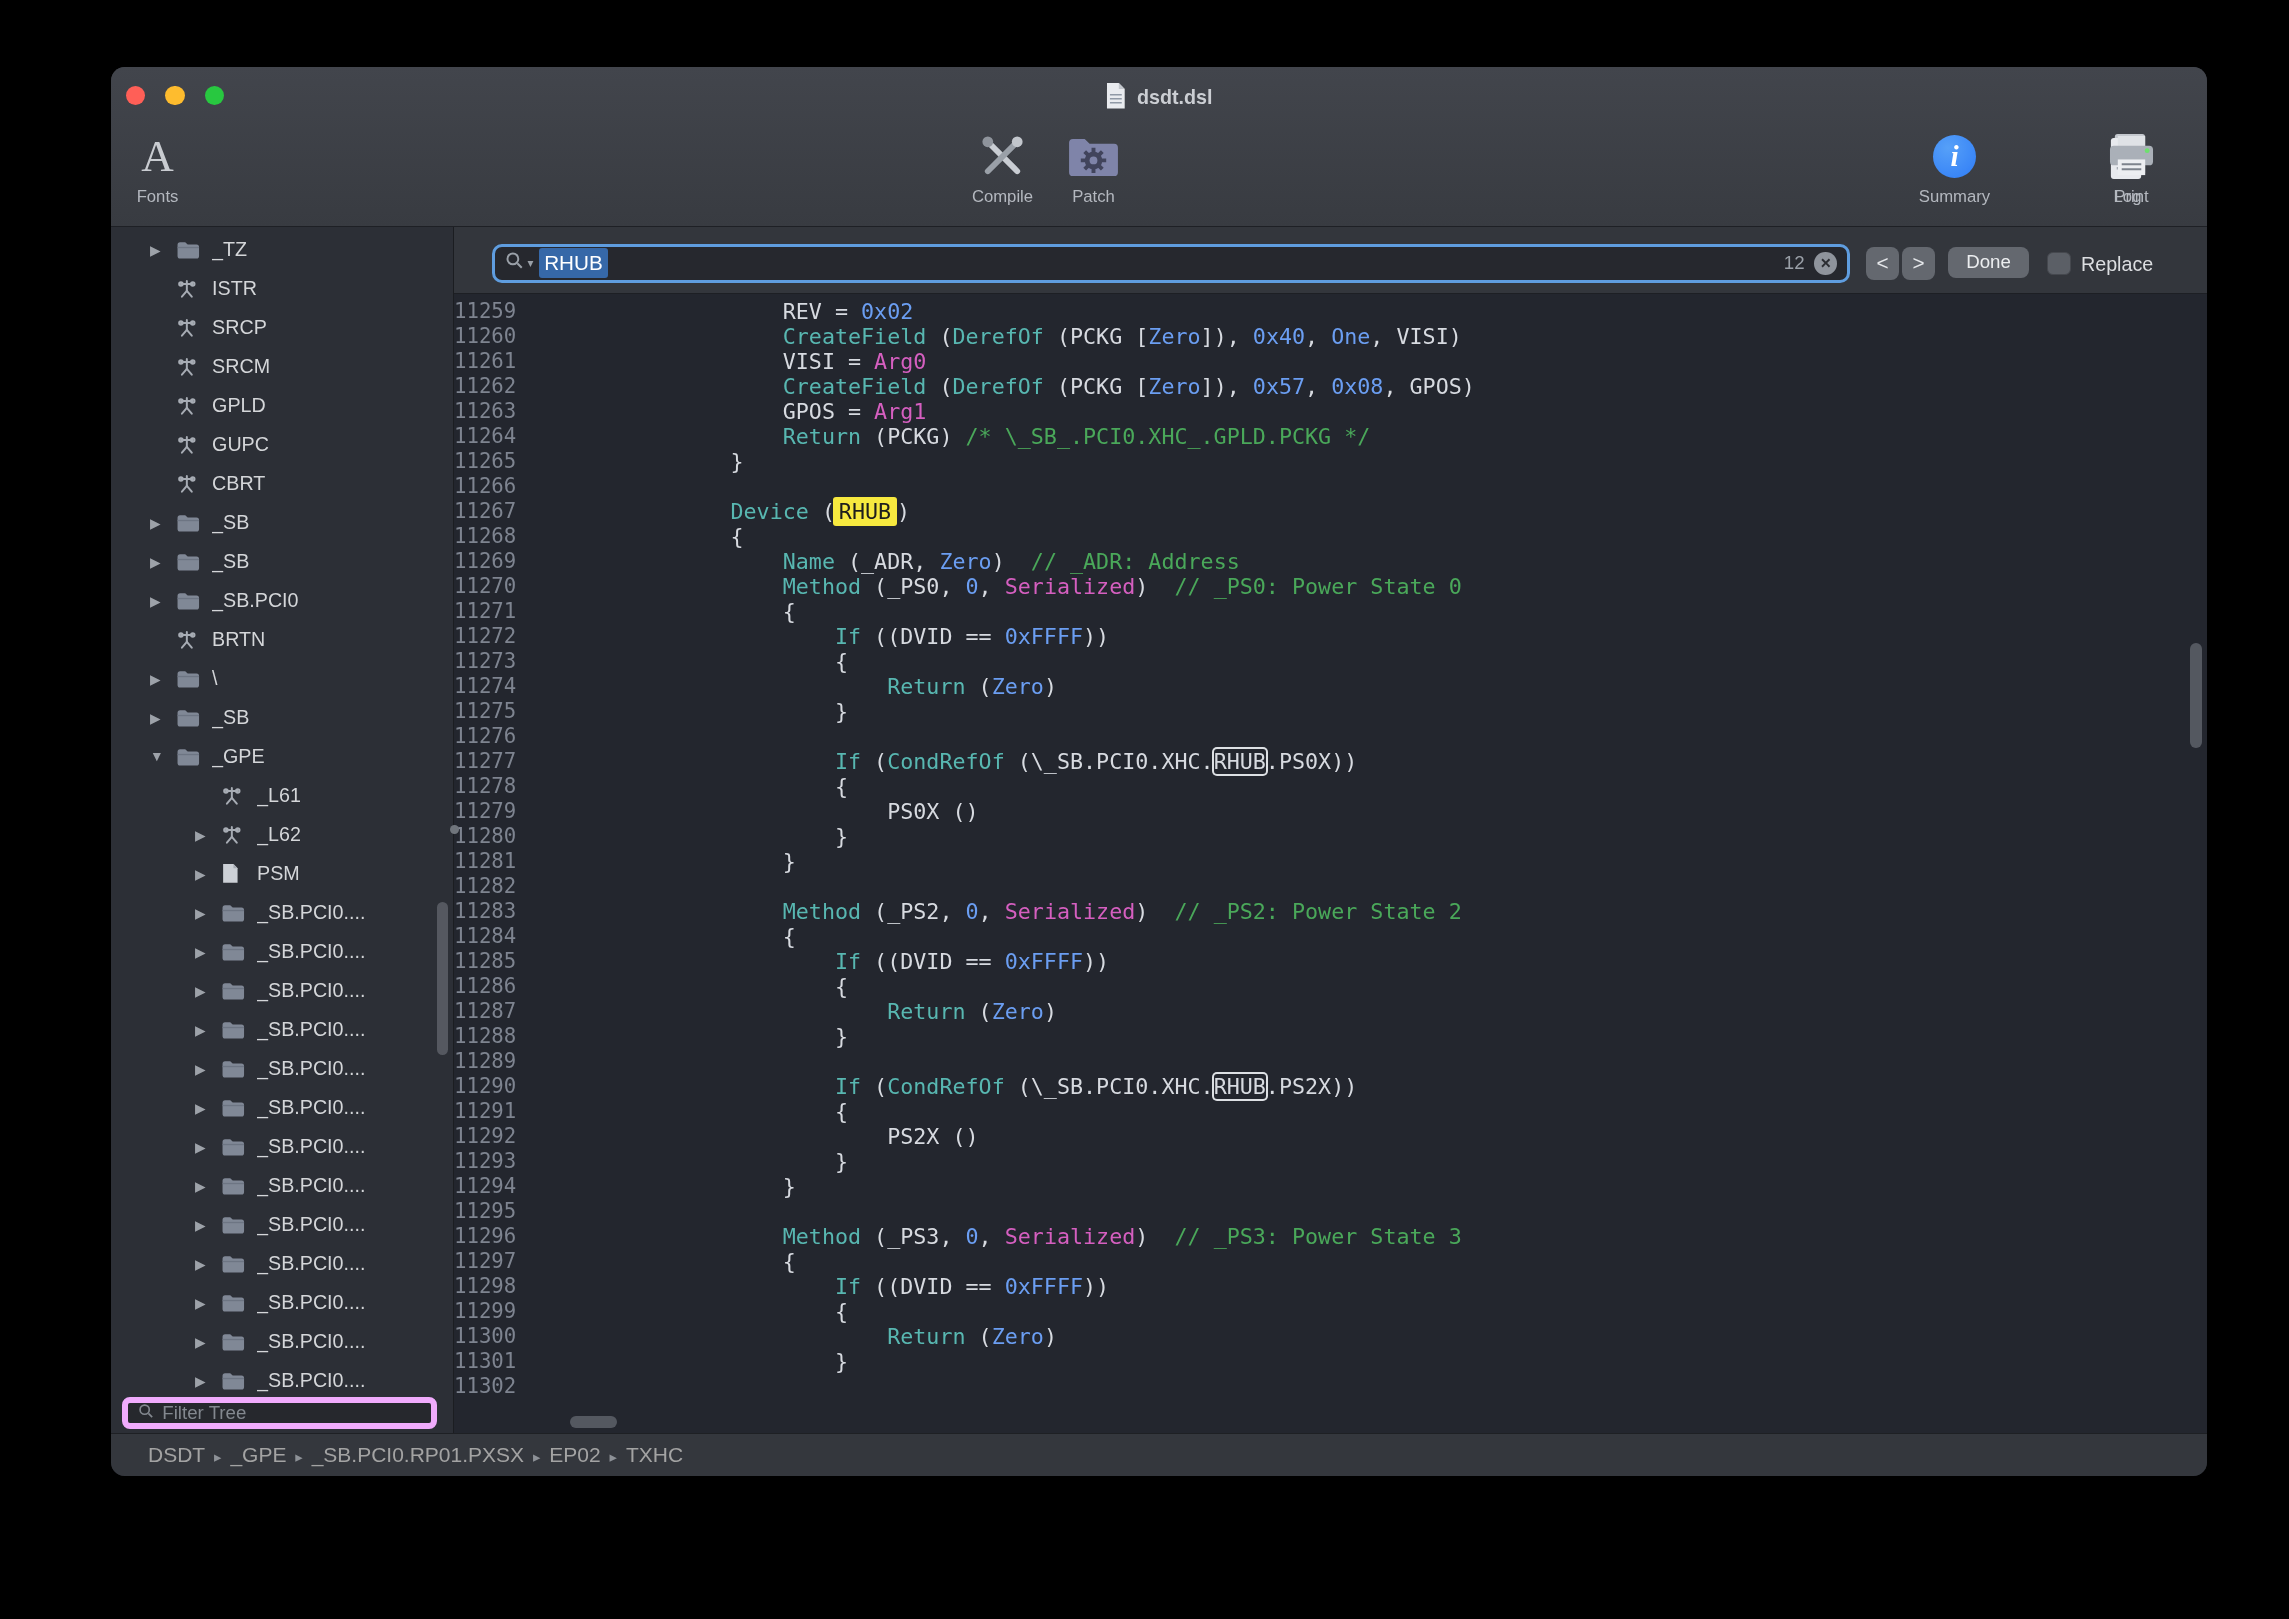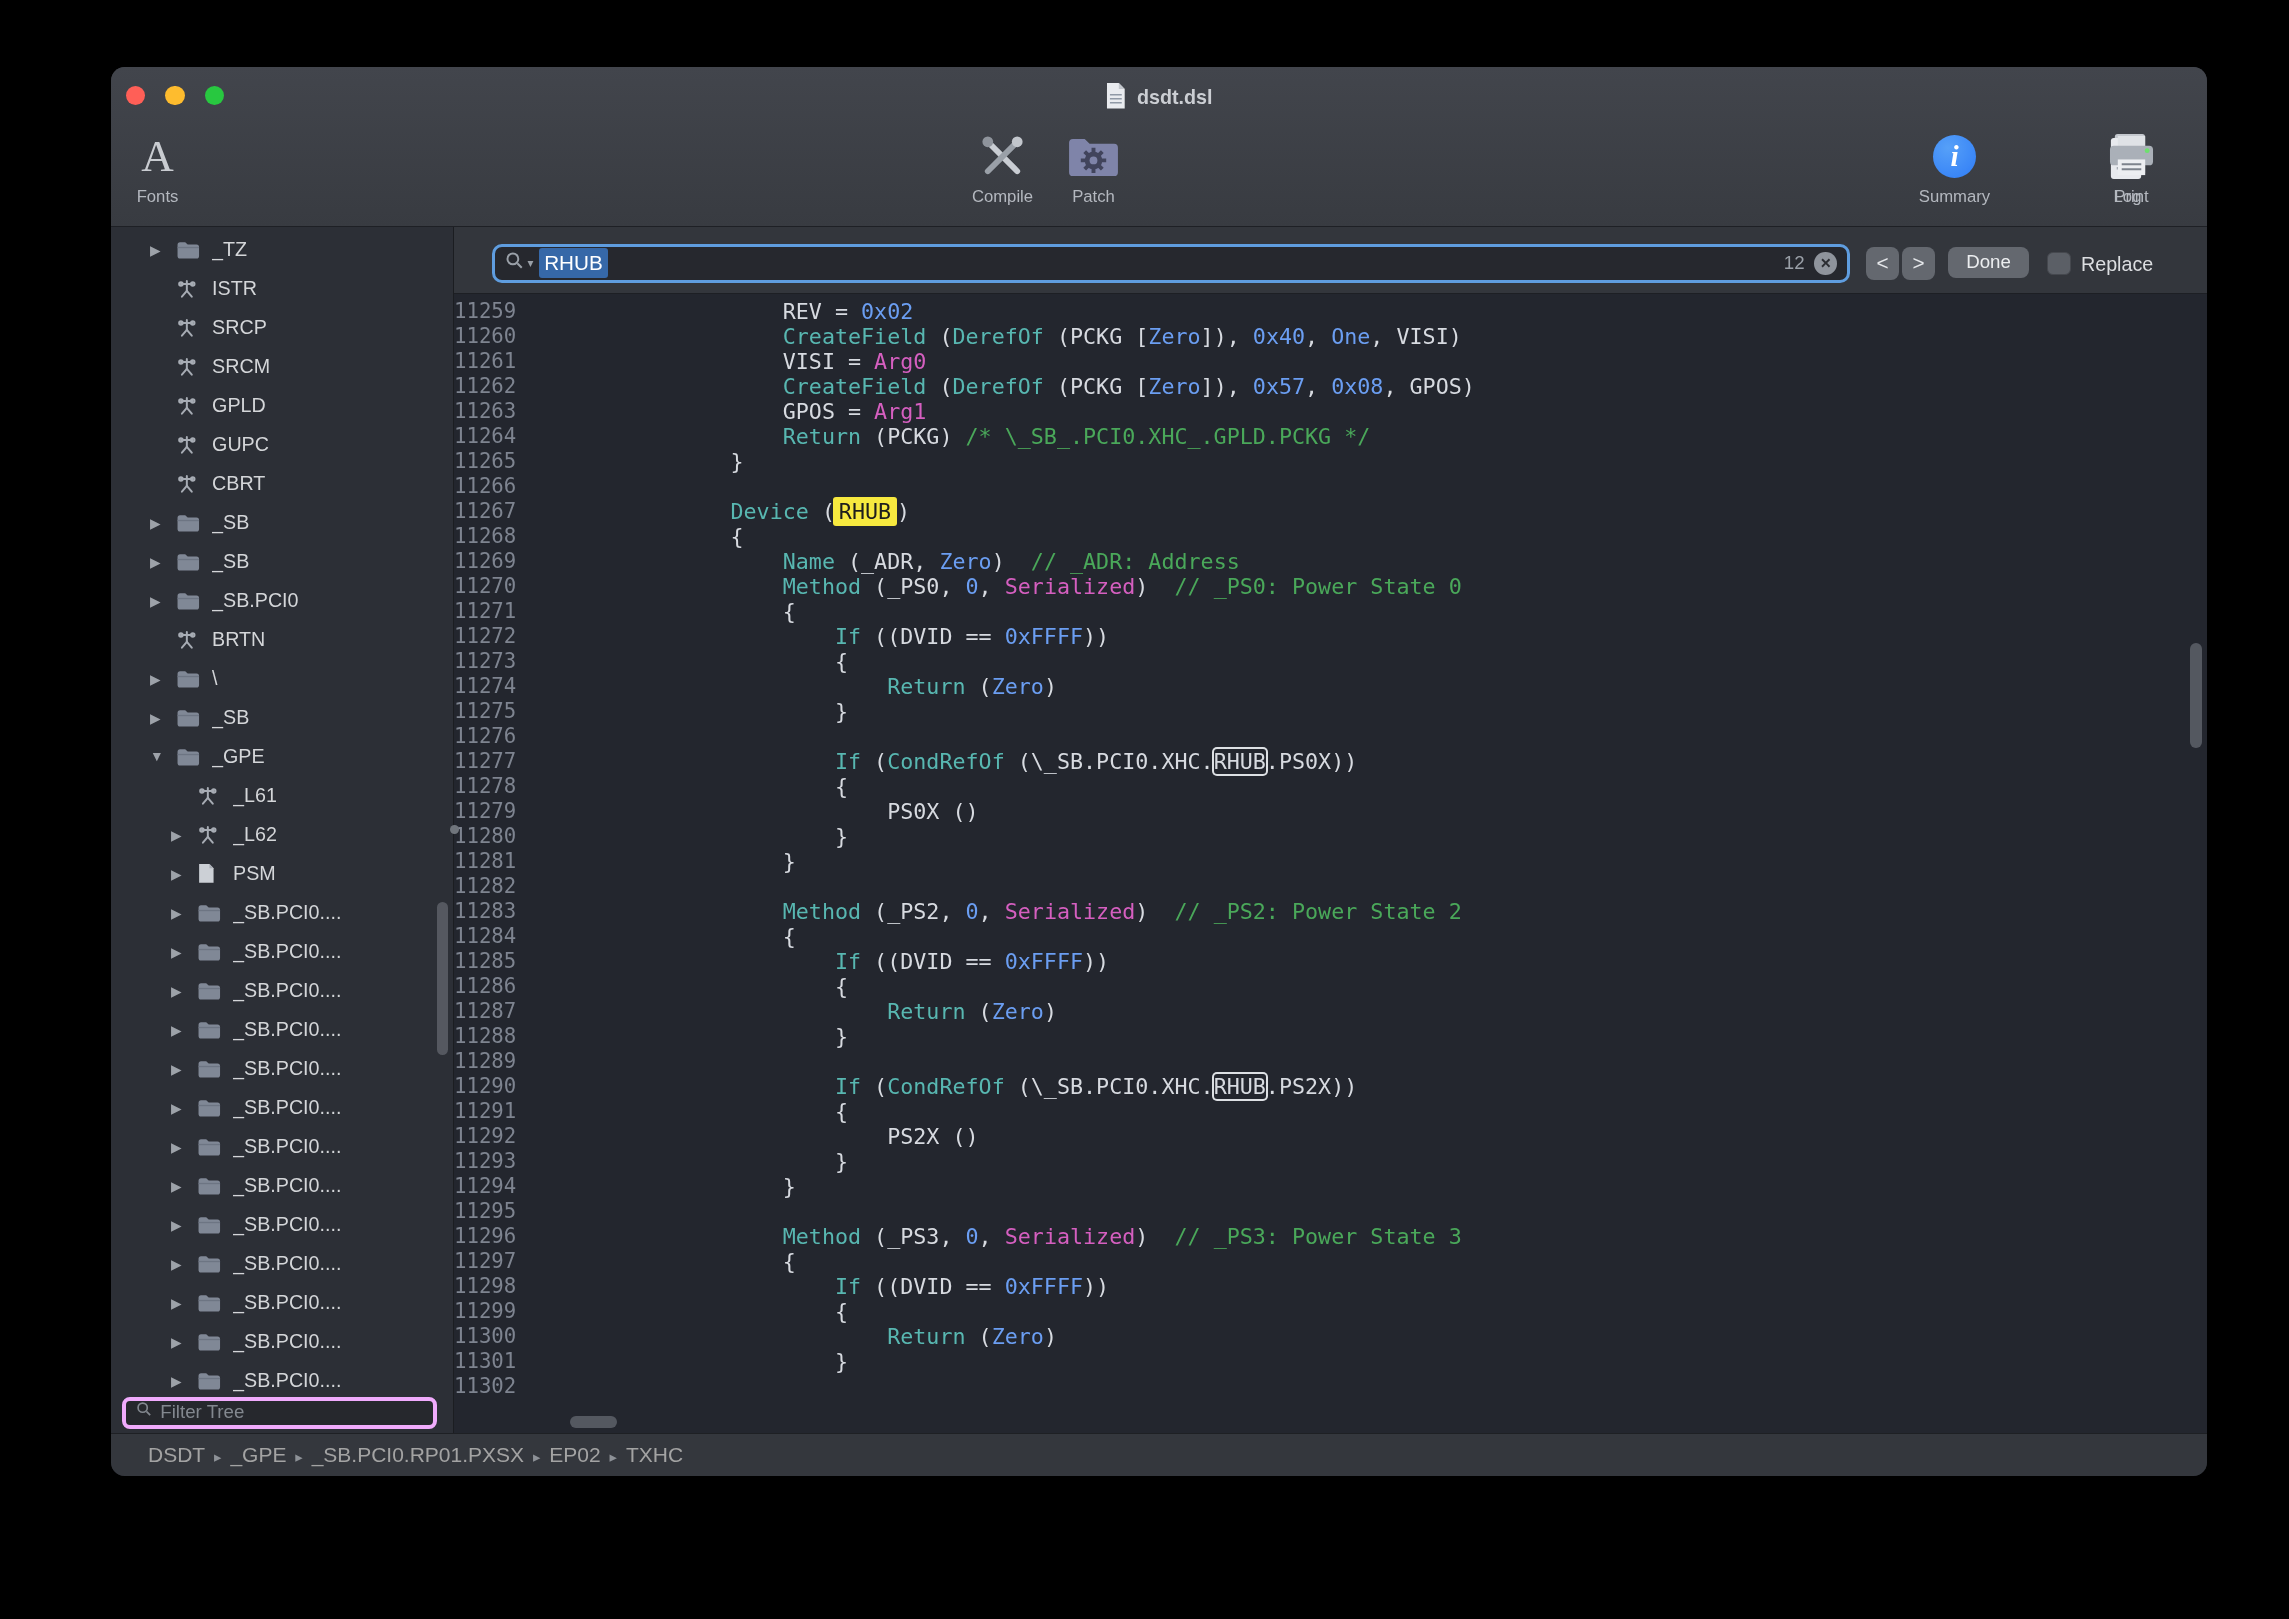--- a/index.html
+++ b/index.html
@@ -34,28 +34,28 @@
   .ti-fonts{left:2px;} .ti-compile{left:847px;justify-content:space-between;} .ti-patch{left:938px;}
   .ti-summary{left:1799px;} .ti-log{left:1972px;justify-content:flex-end;} .ti-print{left:1976px;}
 
   
   .content { flex:1; display:flex; min-height:0; position:relative; }
 
   .sidebar { width:343px; flex:none; background:var(--sidebar-bg); border-right:1px solid #1b1d21;
              position:relative; overflow:hidden; }
   .tree { position:absolute; left:0; right:0; top:0; bottom:36px; overflow:hidden; padding-top:3px; }
   .tree-row { height:39px; display:flex; align-items:center; padding-left:39px; white-space:nowrap; }
-  .tree-row.indent-1 { padding-left:60px; }
+  .tree-row.indent-1 { padding-left:84px; }
   .disclosure { width:25.6px; flex:none; font-size:13.8px; color:#9da2a9; }
   .tree-icon { width:28.6px; height:23.6px; flex:none; display:flex; align-items:center; margin-right:7.9px; }
   .tree-label { font-size:19.7px; color:#d4d6d9; overflow:hidden; }
   .sb-thumb { position:absolute; right:4.9px; top:675px; width:10.8px; height:153px;
               border-radius:5.9px; background:rgba(125,130,138,.5); }
   .filter-field { position:absolute; left:10.8px; right:15.8px; bottom:3.9px; height:32.5px; border-radius:7.9px;
-                  background:#26282d; border:4px solid #f0abfc; display:flex; 
+                  background:#26282d; border:6px solid #f0abfc; display:flex; align-items:center;
                   padding:0 9.9px; gap:7.9px; }
   .filter-placeholder { font-size:18.7px; color:#83888f; }
 
   .split-grip { position:absolute; left:339px; top:598px; width:8.9px; height:8.9px; border-radius:50%;
                 background:#70757c; z-index:5; }
 
   .main { flex:1; display:flex; flex-direction:column; min-width:0; }
 
   
   .findbar { height:67px; flex:none; background:var(--findbar-bg); border-bottom:1px solid #1d1f24; position:relative; }

